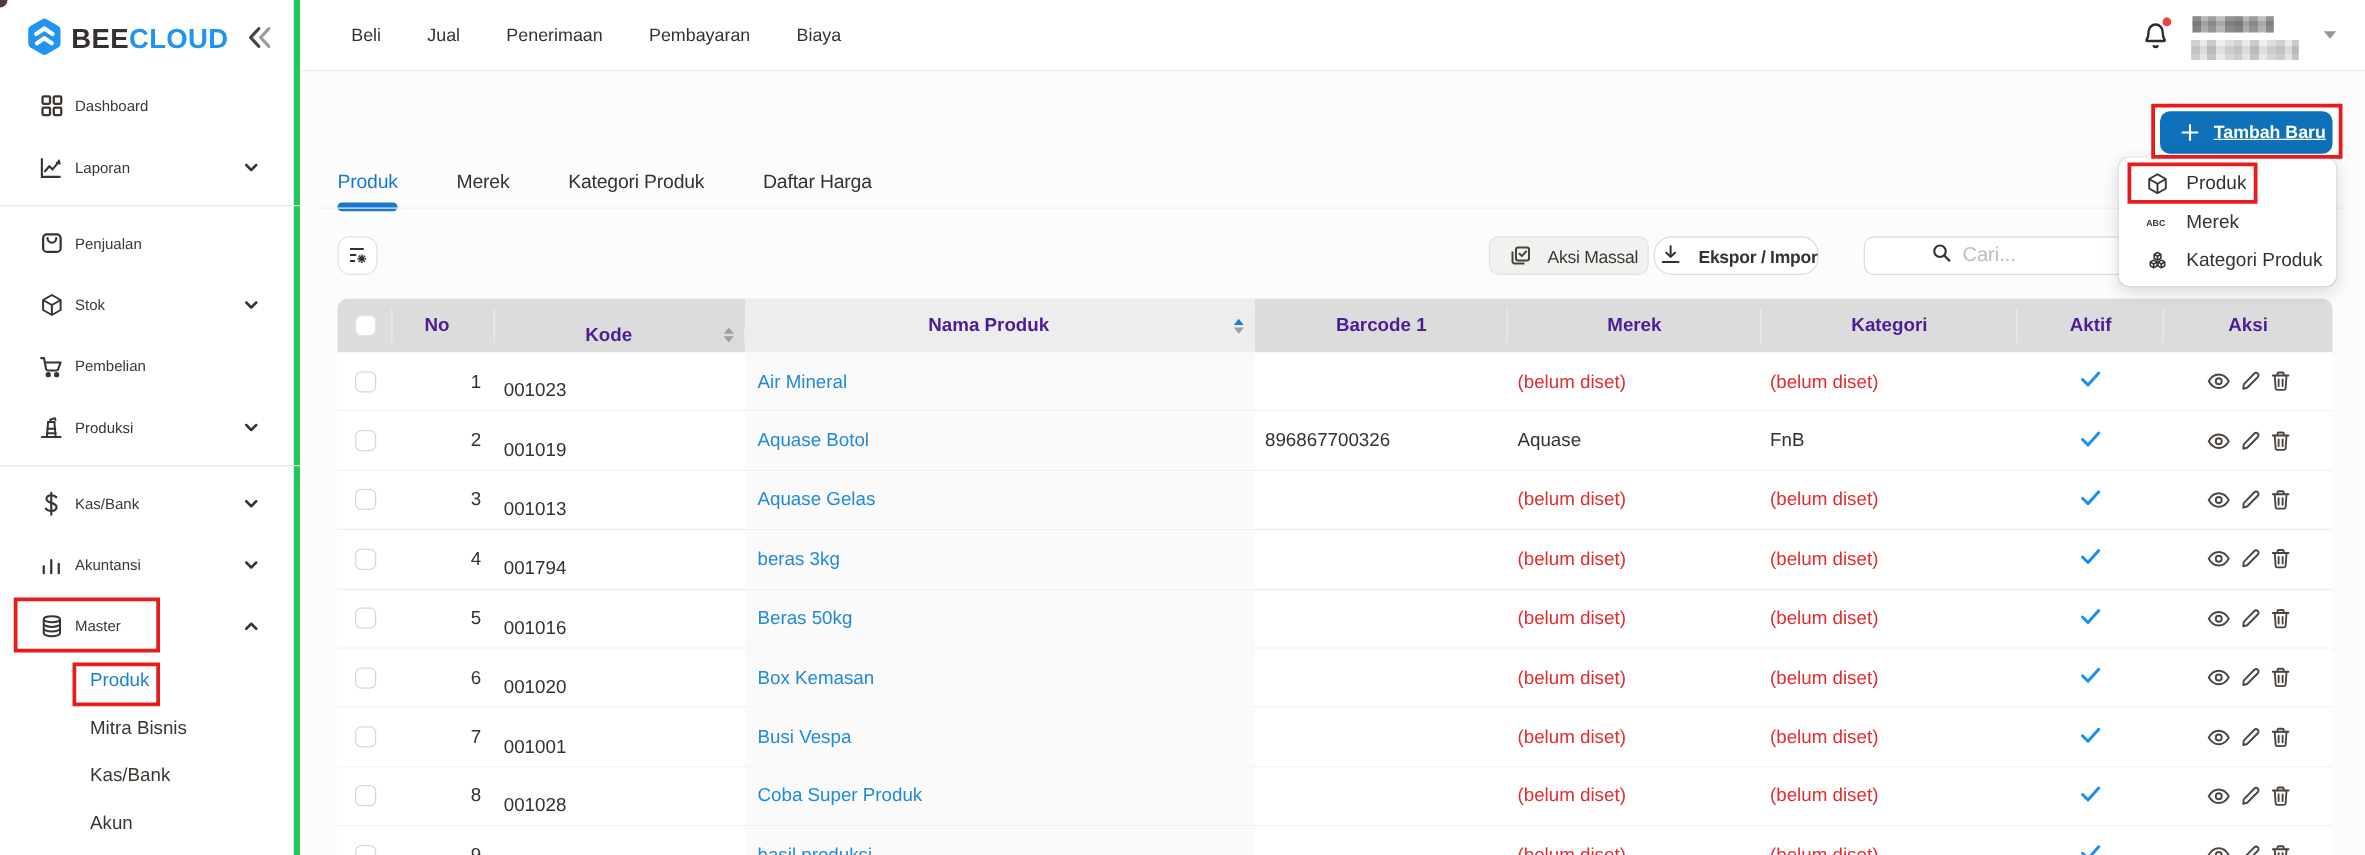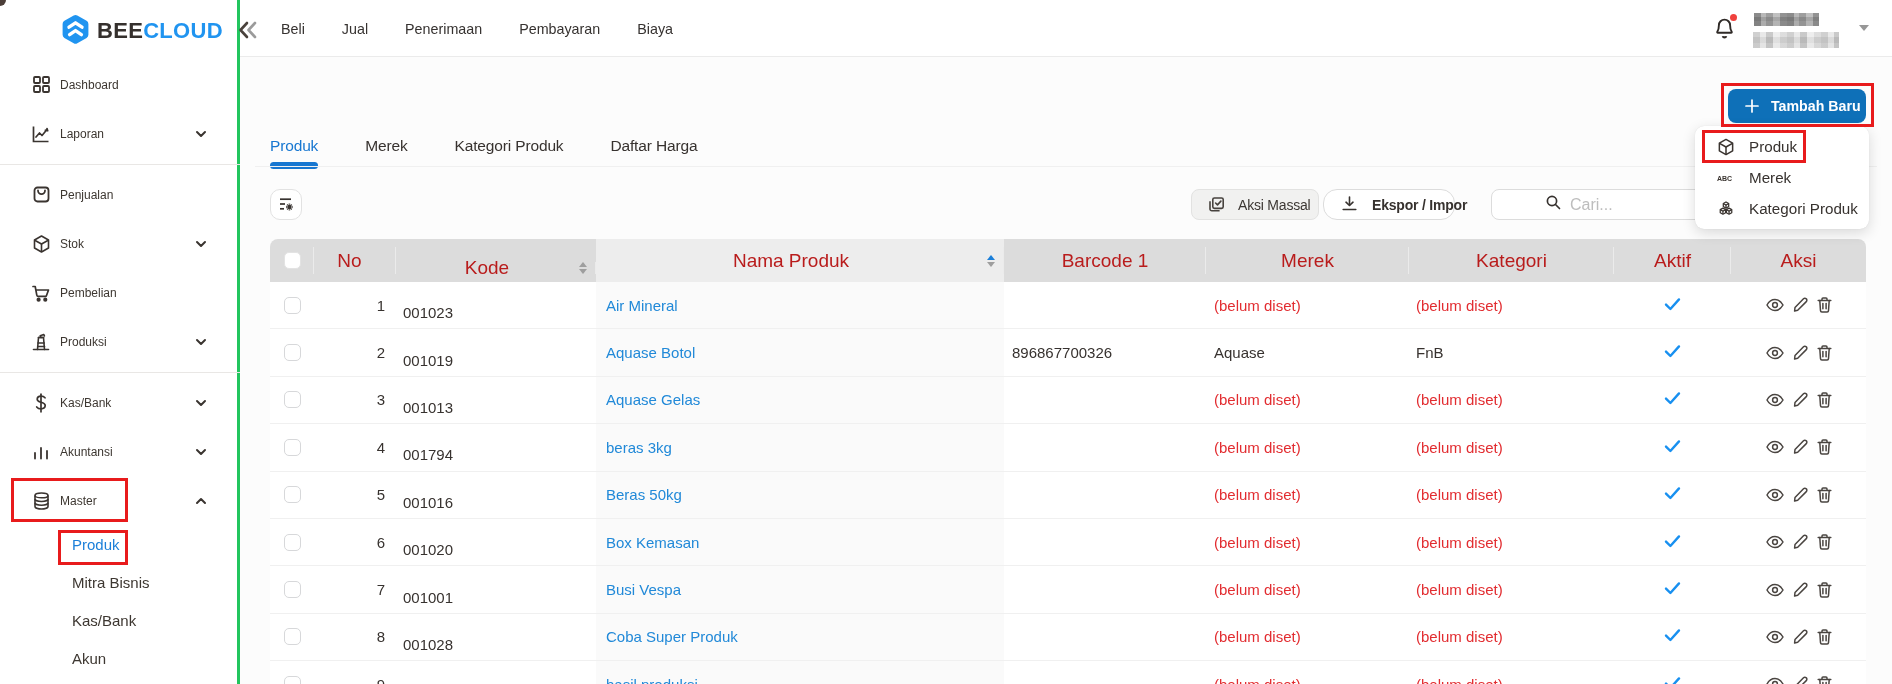--- a/index.html
+++ b/index.html
@@ -6,21 +6,21 @@
   html,body { width:1892px; height:684px; overflow:hidden; background:#fff;
     font-family:"Liberation Sans", sans-serif; }
   .app { position:relative; width:1892px; height:684px; }
 
   
   .corner-artifact { position:absolute; left:0; top:0; width:6px; height:6px;
     background:#4b3e38; border-bottom-right-radius:100%; z-index:60; }
 
   
   .sidebar { position:absolute; left:0; top:0; width:240px; height:684px;
-    background:#fff; border-right:3px solid #22c55e; z-index:5;padding-left:40px; }
+    background:#fff; border-right:5px solid #22c55e; z-index:5; }
   .logo-row { position:relative; height:60px; }
   .logo-hex { position:absolute; left:21px; top:13px; }
   .logo-text { position:absolute; left:57px; top:18px; font-size:22px; font-weight:bold;
     letter-spacing:0.3px; color:#35302d; }
   .logo-text .blue { color:#2094f0; }
   .collapse-btn { position:absolute; left:197px; top:20px; cursor:pointer; }
 
   .nav { position:absolute; top:60px; left:0; width:240px; }
   .nav-item { position:relative; height:49px; display:flex; align-items:center; cursor:pointer; }
   .nav-item .nicon { position:absolute; left:31px; width:20px; height:20px;
@@ -64,58 +64,58 @@
   .tab.active { color:#1777d1; }
   .tab.active .tab-ink { content:""; position:absolute; left:0; right:0; top:25px;
     height:7px; border-radius:4px; background:#1777d1; }
   .tabs-line { position:absolute; left:15px; top:109px; width:1622px; border-top:1px solid #f0f0f0; }
 
   .add-btn { position:absolute; left:1488px; top:32px; width:138px; height:34px;
     background:#0e70b8; border:none; border-radius:8px; color:#fff; font-size:14.2px;
     font-weight:bold; font-family:inherit; cursor:pointer; display:flex; align-items:center;
     white-space:nowrap; }
   .add-btn .plus { display:flex; margin:0 0 0 17px; }
-  .add-btn .add-label { margin-left:12px; }
+  .add-btn .add-label { margin-left:12px;text-decoration:underline; }
 
   .dropdown { position:absolute; left:1455px; top:69px; width:174px; height:103px;
     background:#fff; border-radius:9px; box-shadow:0 4px 14px rgba(0,0,0,.14), 0 0 1px rgba(0,0,0,.12);
     z-index:30; padding-top:5px; }
   .dd-item { position:relative; height:31px; display:flex; align-items:center; cursor:pointer; }
   .dd-item .dicon { position:absolute; left:22px; width:18px; height:18px;
     display:flex; align-items:center; justify-content:center; }
   .dd-item .dlabel { position:absolute; left:54px; font-size:15.2px; color:#37322f; }
 
   
   .cols-btn { position:absolute; left:30px; top:132px; width:32px; height:31px; background:#fff;
     border:1px solid #e2e2e2; border-radius:10px; cursor:pointer;
     display:flex; align-items:center; justify-content:center; }
   .bulk-btn { position:absolute; left:951px; top:132px; width:128px; height:31px;
     background:#f1f1f0; border:1px solid #e2e2e1; border-radius:8px; cursor:pointer;
     display:flex; align-items:center; font-size:14px; letter-spacing:-0.2px; color:#3c3733; font-family:inherit; }
   .bulk-btn .bicon { margin:0 0 0 15px; display:flex; } .bulk-btn, .exp-btn { white-space:nowrap; }
   .bulk-btn .blabel { margin-left:12px; }
   .exp-btn { position:absolute; left:1083px; top:132px; width:132px; height:31px;
     background:#fff; border:1px solid #dcdcdc; border-radius:14px; cursor:pointer;
-    display:flex; align-items:center; font-size:14px; letter-spacing:-0.2px; font-weight:bold; color:#37322f; font-family:inherit; }
+    display:flex; align-items:center; font-size:14px; letter-spacing:-0.2px; font-weight:bold; color:#37322f; font-family:inherit;justify-content:flex-end; }
   .exp-btn .eicon { margin:0 0 0 16px; }
   .exp-btn .elabel { margin-left:13px; }
   .search-box { position:absolute; left:1251px; top:132px; width:300px; height:31px;
     background:#fff; border:1px solid #dcdcdc; border-radius:8px;
     display:flex; align-items:center;justify-content:flex-end; }
   .search-box .sicon { margin-left:12px; }
   .search-box input { border:none; outline:none; background:transparent; margin-left:8px;
     font-size:16px; color:#37322f; width:220px; font-family:inherit; }
   .search-box input::placeholder { color:#bdbdbd; }
 
   
   .table { position:absolute; left:30px; top:182px; width:1596px; }
   .thead { display:flex; height:43px; background:#dcdcdc; border-radius:8px 8px 0 0;
     overflow:hidden; }
   .th { position:relative; display:flex; align-items:center; justify-content:center;
-    font-size:19px; font-weight:normal; color:#b91c1c; }
+    font-size:15px; font-weight:bold; color:#4c1d95; }
   .th.sorted { background:#ededed; }
   .th .sep { position:absolute; right:0; top:8px; bottom:8px; width:1.5px; background:#ebebeb; }
   .th .sorter { position:absolute; right:9px; top:50%; transform:translateY(-50%);
     display:inline-flex; flex-direction:column; }
   .caret-up { width:0; height:0; border-left:4.5px solid transparent; border-right:4.5px solid transparent;
     border-bottom:5.5px solid #9e9e9e; margin-bottom:2px; }
   .caret-down { width:0; height:0; border-left:4.5px solid transparent; border-right:4.5px solid transparent;
     border-top:5.5px solid #9e9e9e; }
   .caret-up.on { border-bottom-color:#1b7fd9; }
   .trow { display:flex; height:47.4px; background:#fff; border-bottom:1px solid #f0f0f0;

